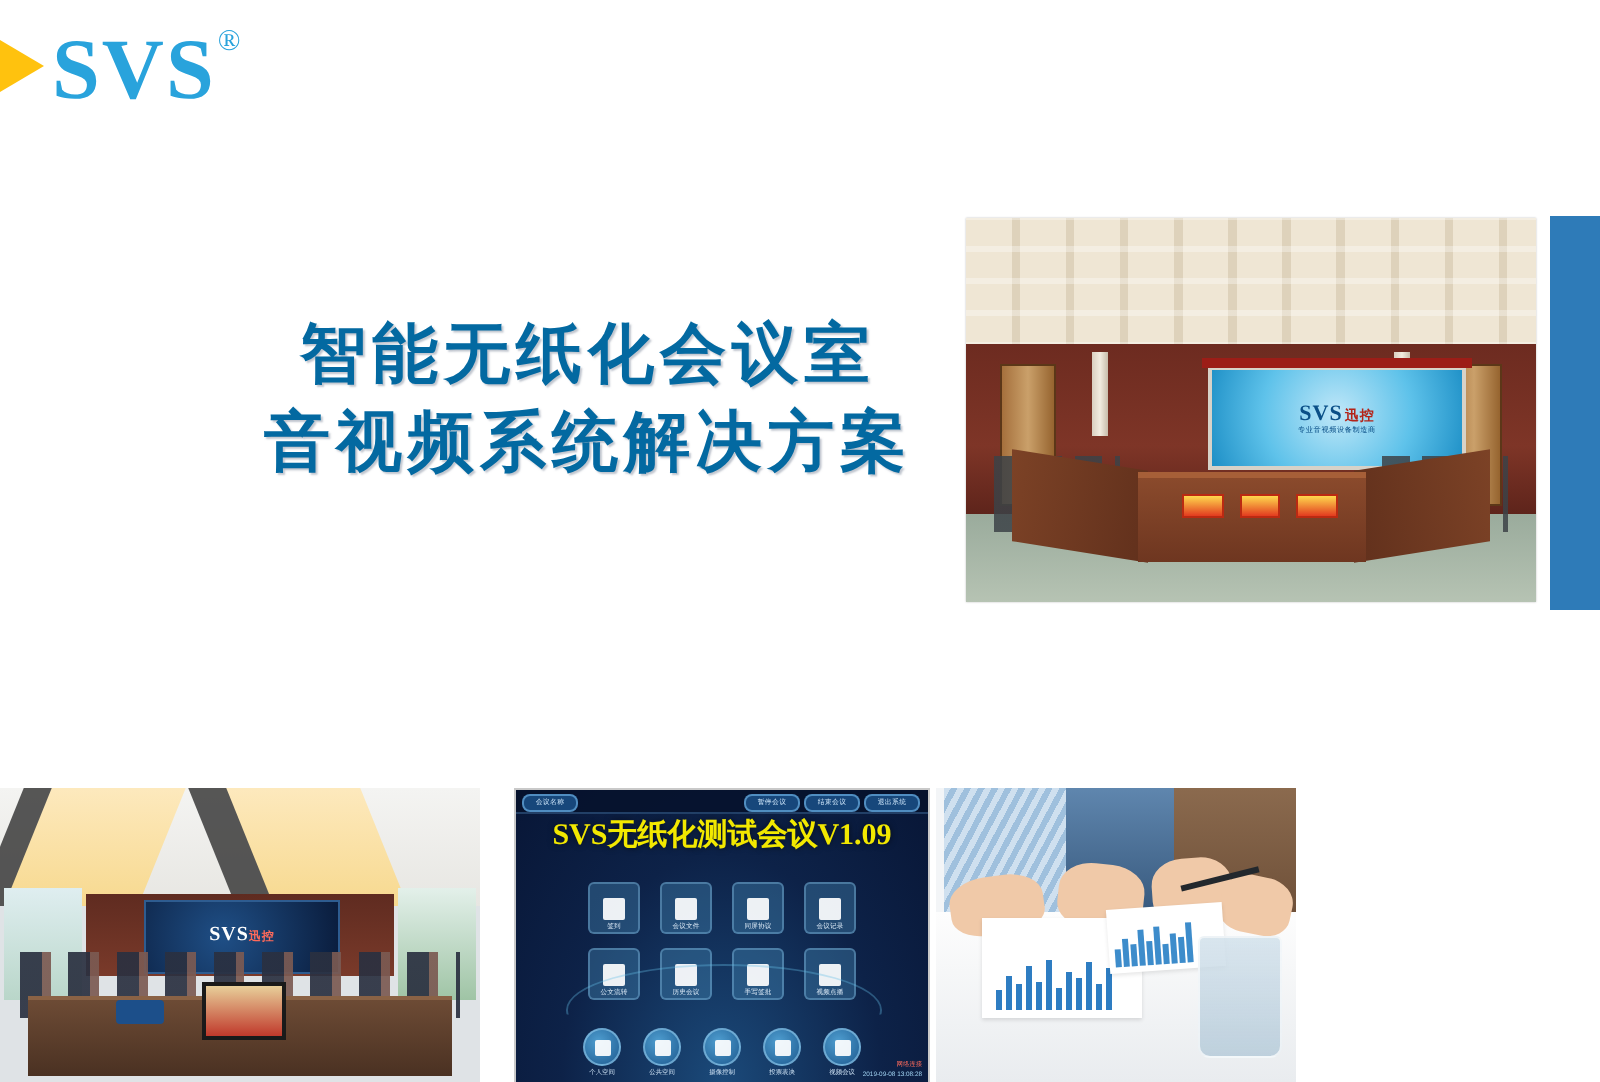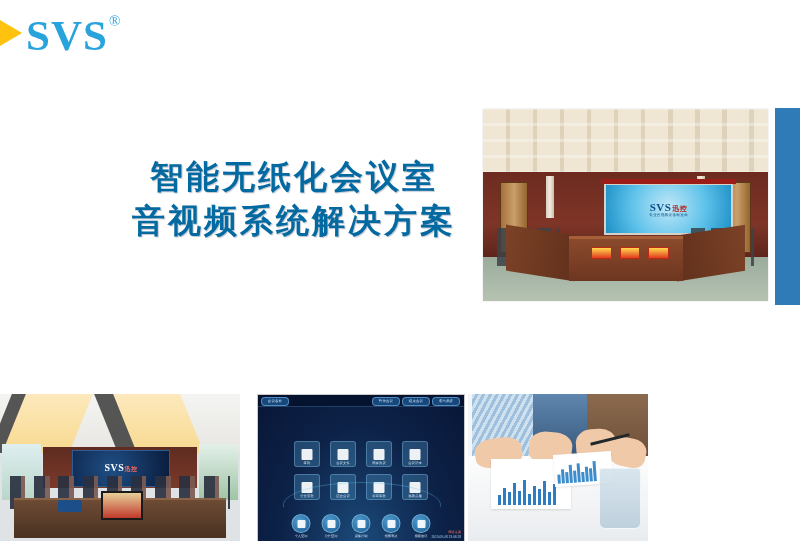--- a/index.html
+++ b/index.html
@@ -471,20 +471,21 @@
     <div class="laptop"></div>
   </div>
 
   <div class="strip-item" id="strip-photo-2">
     <div class="topbar">
       <div class="pill p0">会议名称</div>
       <div class="pill p1">暂停会议</div>
       <div class="pill p2">结束会议</div>
       <div class="pill p3">退出系统</div>
     </div>
+    <div class="sw-title">SVS无纸化测试会议V1.09</div>
     <div class="grid">
       <div class="tile">
           <span class="gl"></span>
           <span class="lb">签到</span>
         </div>
       <div class="tile">
           <span class="gl"></span>
           <span class="lb">会议文件</span>
         </div>
       <div class="tile">

